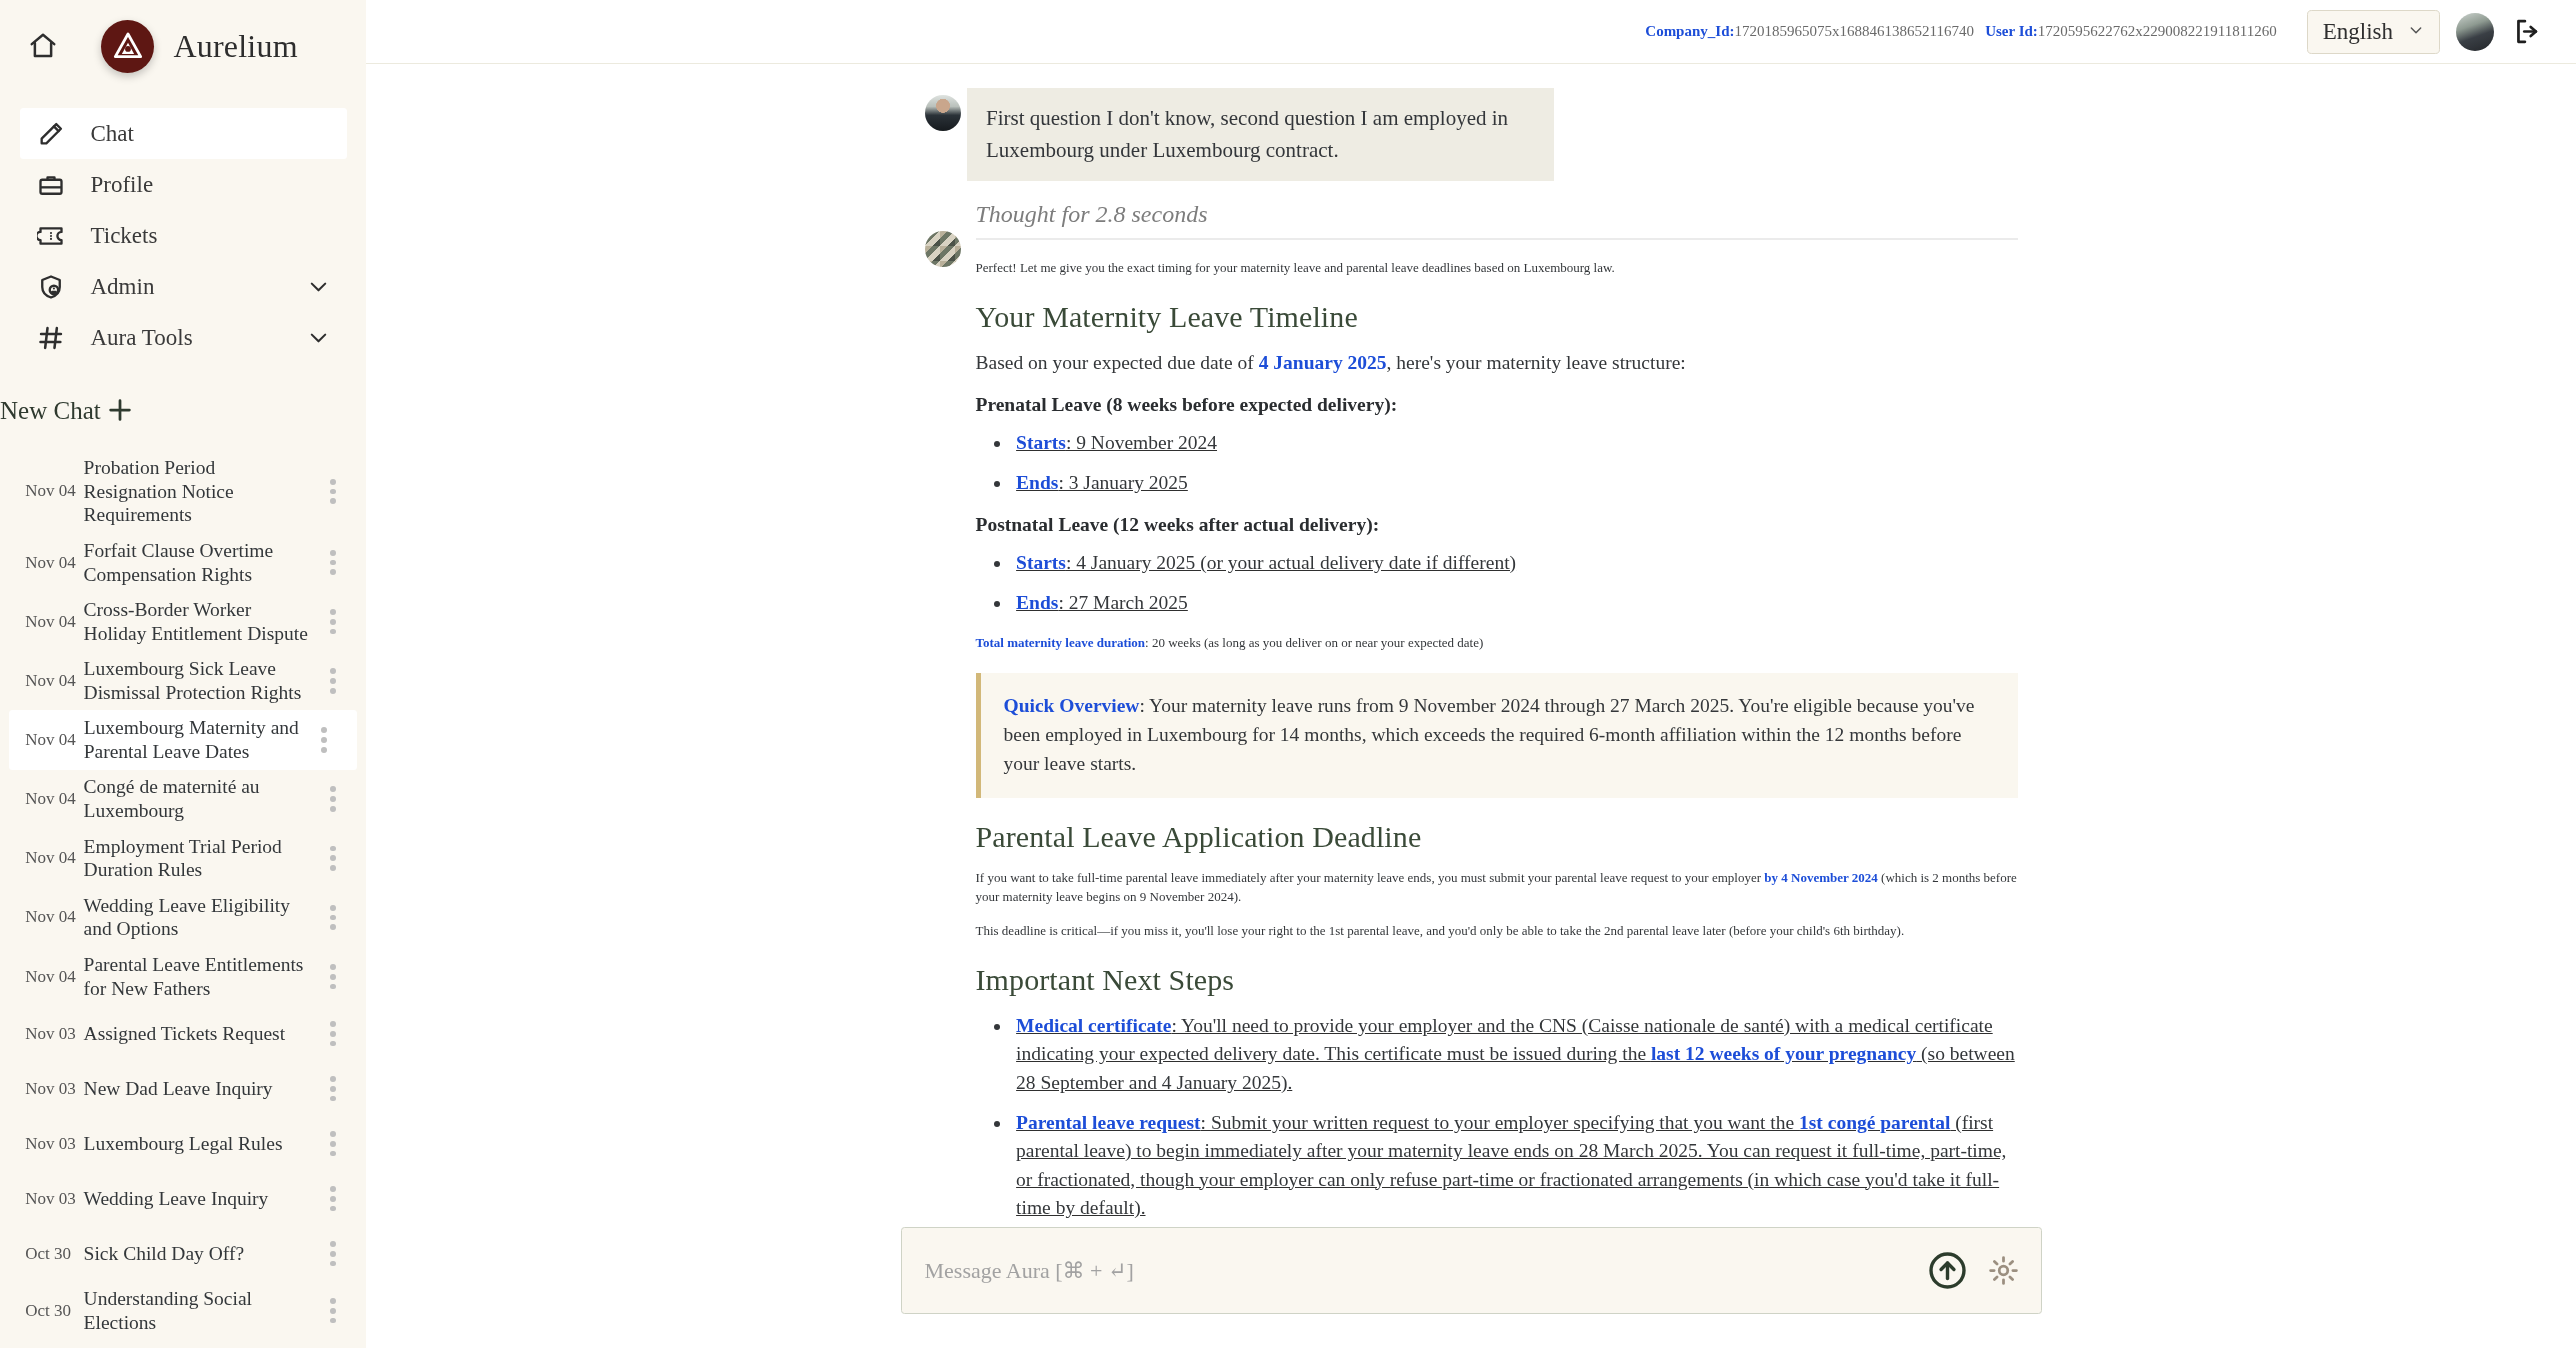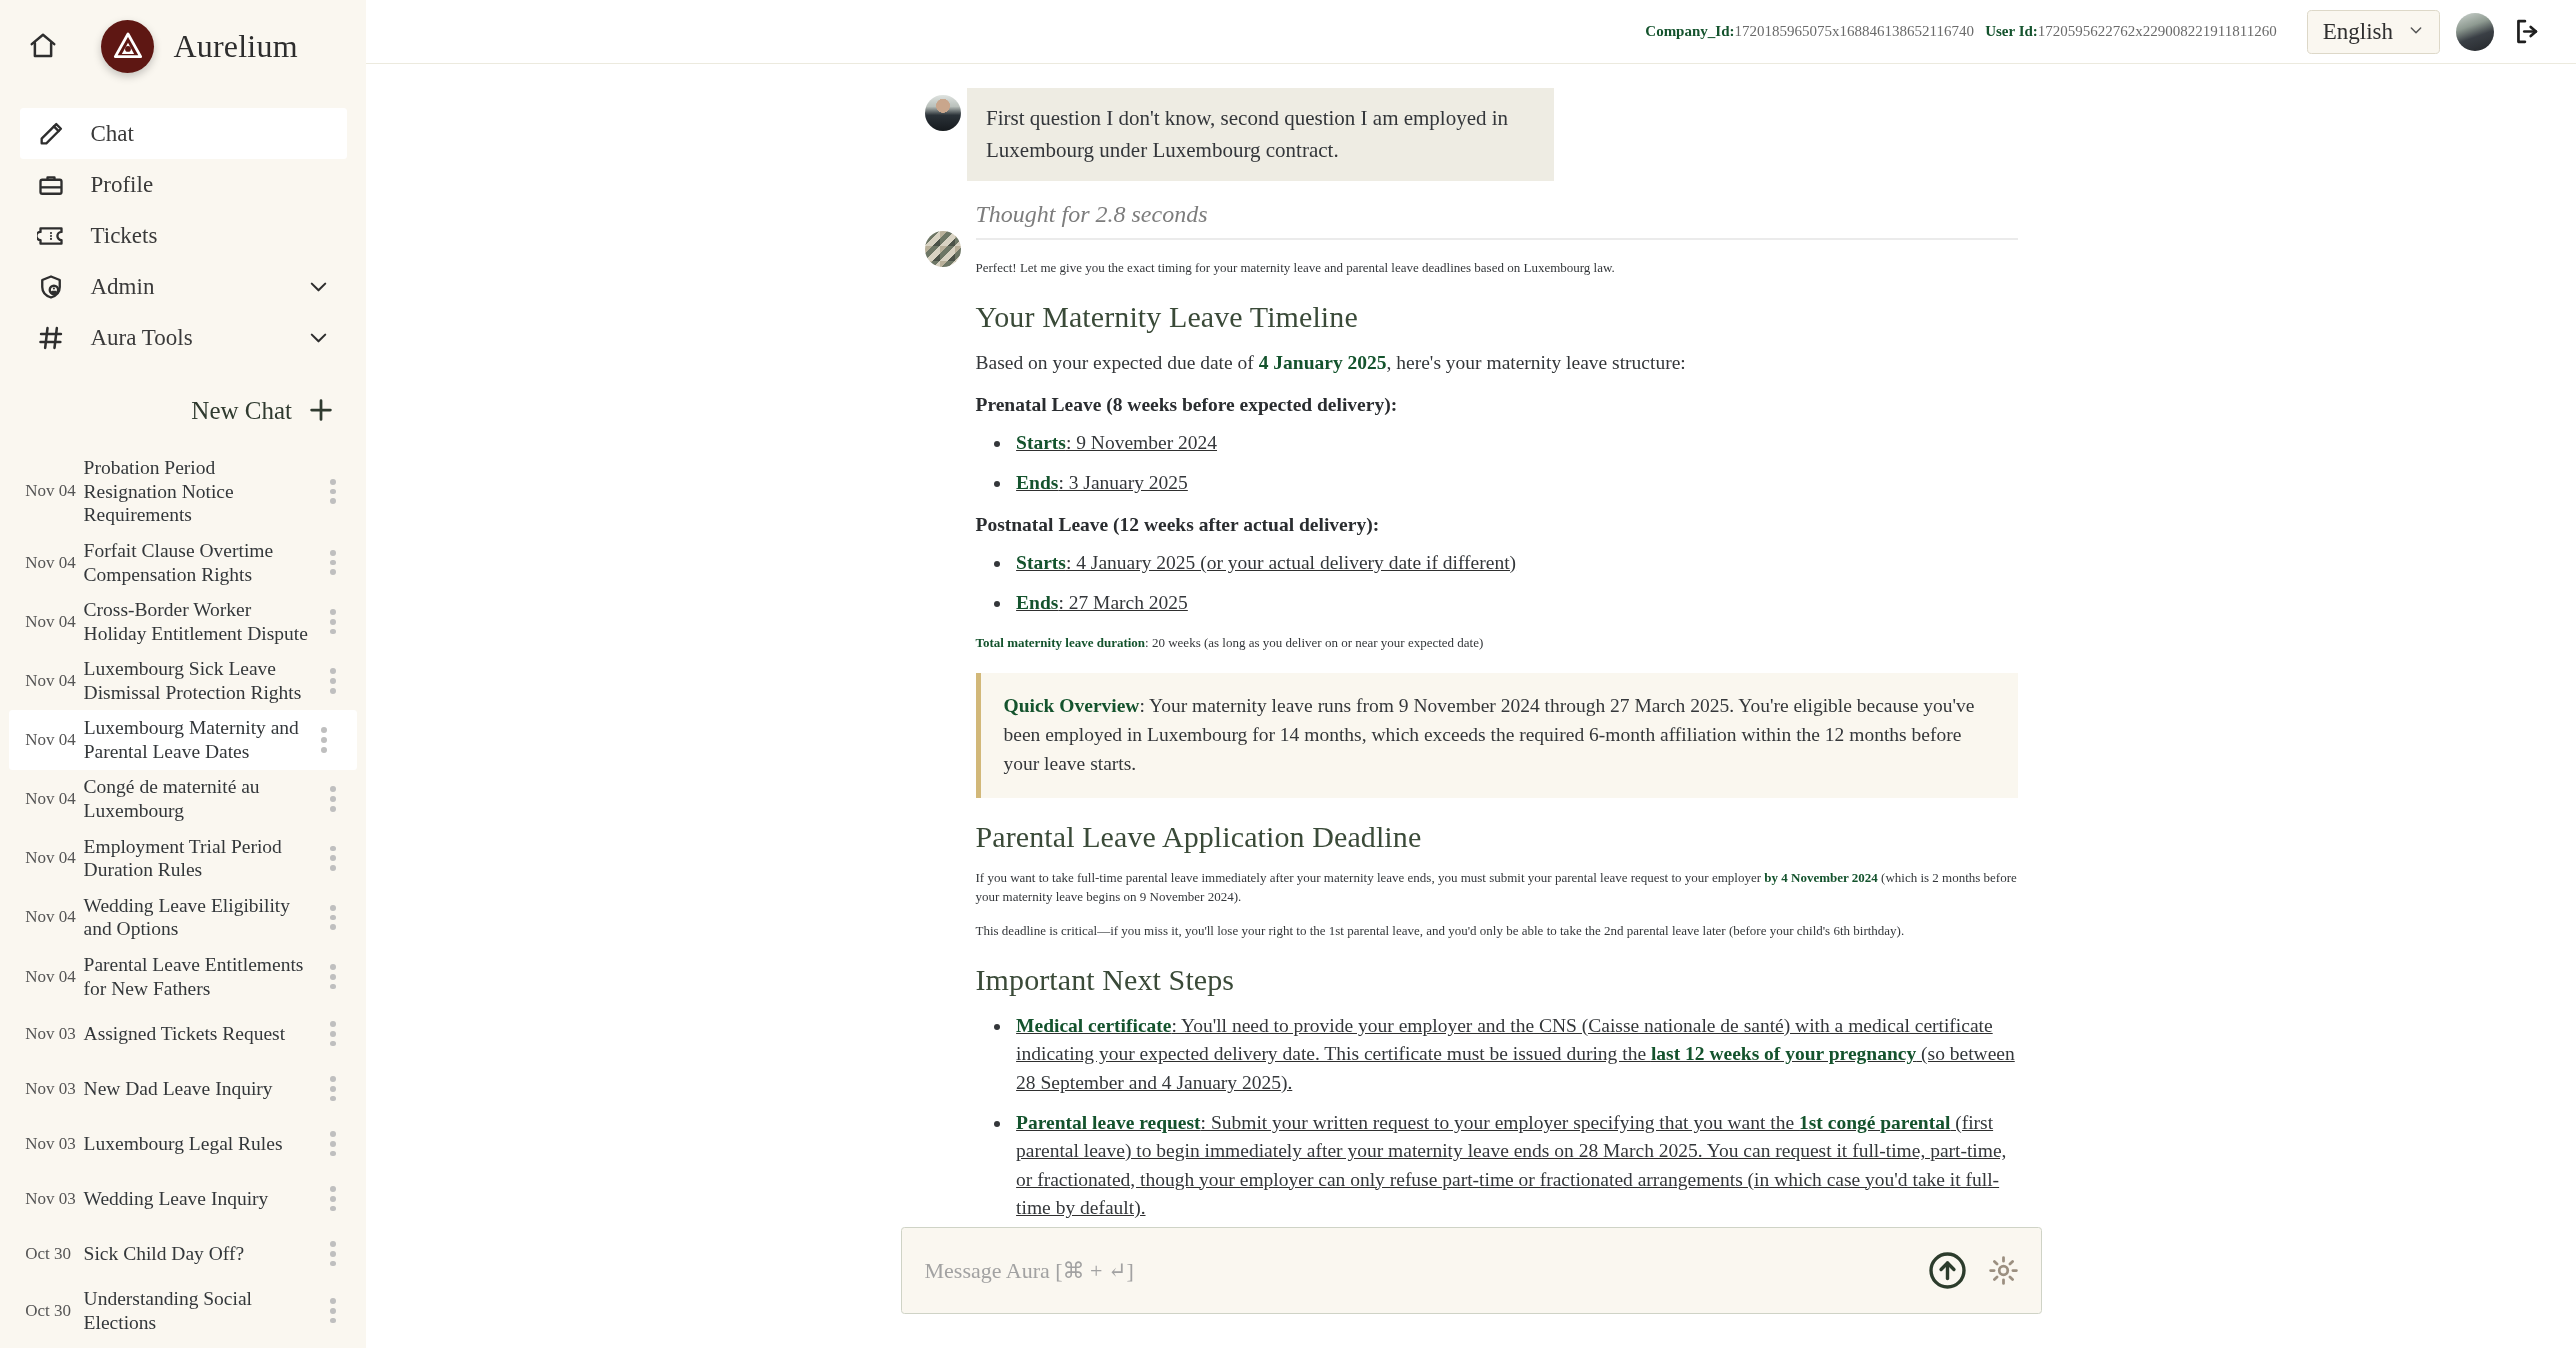--- a/index.html
+++ b/index.html
@@ -32,21 +32,21 @@
   .nav-item {
     display:flex; align-items:center; height:51px; padding:0 15px; gap:23px;
     border-radius:3.5px; cursor:pointer; color:#3a3a3a; font-size:23px;
   }
   .nav-item.active { background:#ffffff; }
   .nav-item .ico { width:33px; height:33px; display:flex; align-items:center; justify-content:center; flex:0 0 33px; }
   .nav-label { flex:1; }
   .chev { width:26.5px; height:26.5px; display:flex; align-items:center; justify-content:center; }
 
   .newchat-row {
-    display:flex; align-items:center; justify-content:flex-end; gap:14px;
+    display:flex; align-items:center; gap:4px;
     padding:32px 30px 23px 0; cursor:pointer;
   }
   .newchat-label { font-size:25px; color:#2f3a2f; }
 
   .hist-list { flex:1; overflow:hidden; padding:0 0 0 0; }
   .hist-item {
     display:flex; align-items:center; min-height:55px; padding:5.8px 19.5px 5.8px 12.6px;
     cursor:pointer; gap:0;
   }
   .hist-item.active { background:#ffffff; border-radius:3.5px; margin:0 9.2px; padding-left:3.5px; }
@@ -107,21 +107,21 @@
   .p { font-size:13px; line-height:1.45; color:#34373a; margin:0 0 15px 0; }
   h2.sec {
     font-size:30px; font-weight:normal; color:#3a4a38; letter-spacing:0.1px;
     margin:22px 0 15px 0;
   }
   .lead { font-size:19.5px; line-height:1.45; color:#34373a; margin-bottom:17px; }
   .sub { font-size:19.5px; font-weight:bold; color:#2a2d30; margin:0 0 12.6px 0; }
   ul.bl { list-style:disc; margin:0 0 17px 36px;text-decoration:underline; }
   ul.bl li { font-size:19.5px; line-height:1.46; color:#34373a; margin-bottom:11.5px; padding-left:4.6px; }
   ul.bl li::marker { color:#34373a; }
-  b { font-weight:bold; color:#14532d; }
+  b { font-weight:bold; color:#1d4ed8; }
 
   .callout {
     background:#faf7ef; border-left:5.8px solid #d2b879;
     padding:18.4px 23px 19.5px 23px; margin:19.5px 0 17px 0;
   }
   .callout p { font-size:19.5px; line-height:1.5; color:#34373a; }
 
   
   .composer-wrap { padding:0 0 35px 0; display:flex; justify-content:center; }
   .composer {

